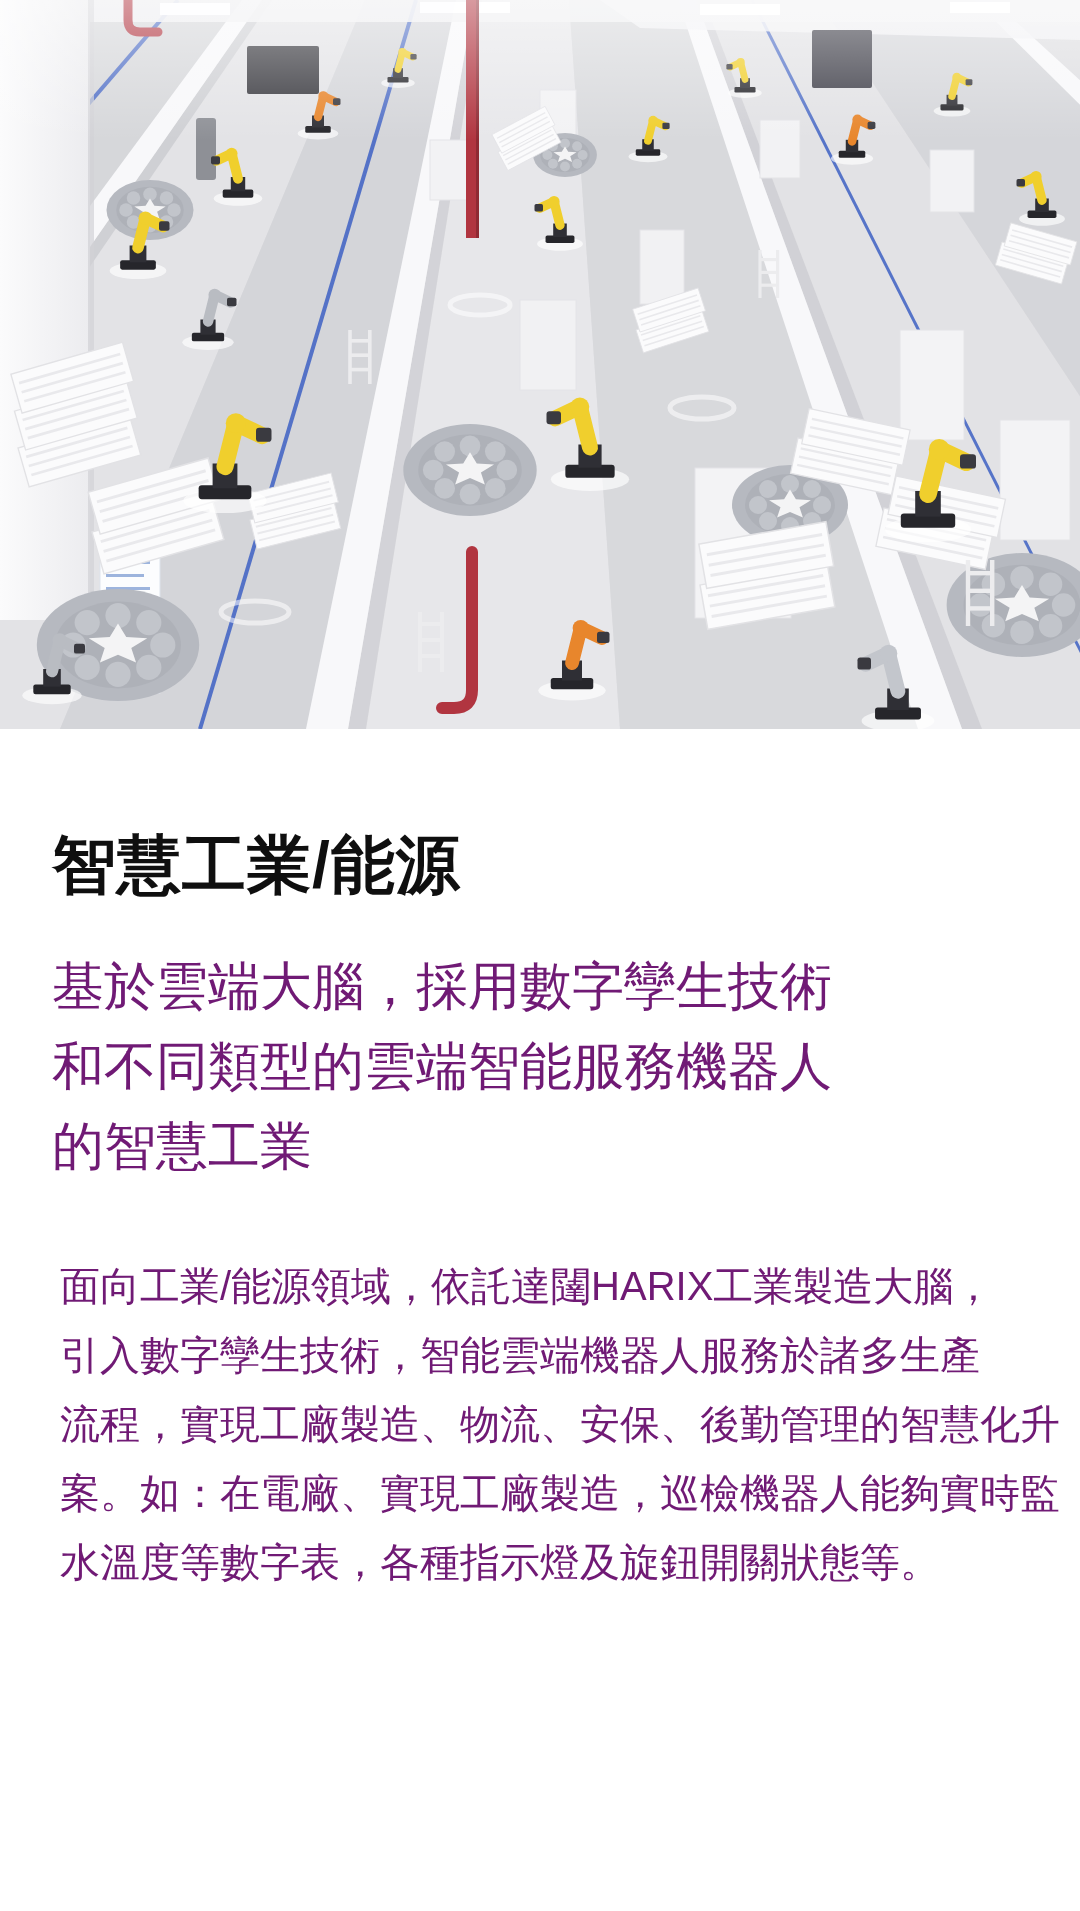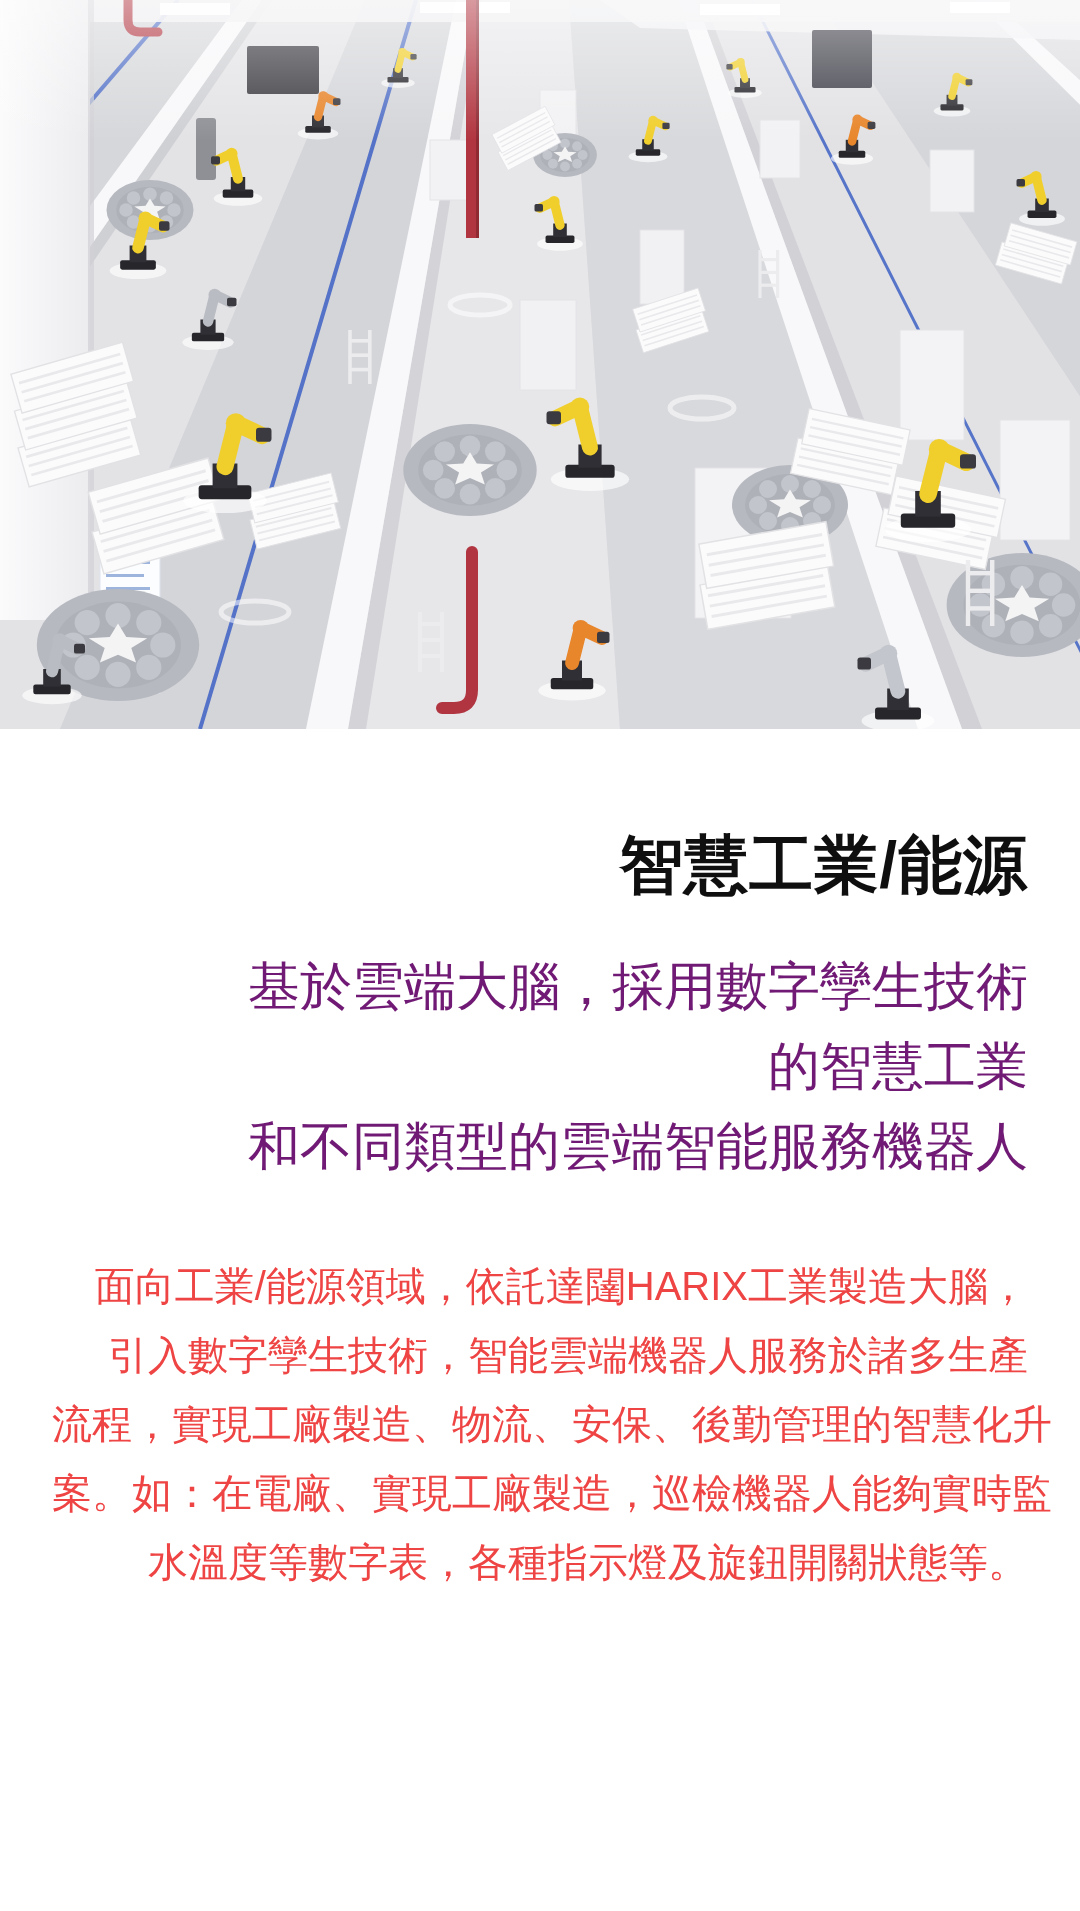--- a/index.html
+++ b/index.html
@@ -3,28 +3,28 @@
 <meta charset="utf-8">
 <style>
   html,body{margin:0;padding:0;}
   body{
     width:1080px;min-height:1911px;background:#ffffff;
     font-family:"Liberation Sans","DejaVu Sans",sans-serif;
     -webkit-font-smoothing:antialiased;
   }
   .hero{width:1080px;height:729px;overflow:hidden;background:#dedee1;}
   .hero svg{display:block;}
-  .content{padding:97px 52px 0 52px;text-align:right;}
+  .content{padding:97px 52px 0 52px;text-align:left;}
   .title{
     margin:0;font-size:64px;line-height:78px;font-weight:600;
     color:#0f0f0f;letter-spacing:1px;
   }
   .subtitle{margin:42px 0 0 0;font-size:52px;line-height:80px;font-weight:400;color:#701a75;}
   .sub-line{display:block;white-space:nowrap;}
-  .body-text{margin:66px 0 0 0;font-size:40px;line-height:69px;font-weight:400;color:#ef4444;}
+  .body-text{margin:66px 0 0 8px;font-size:40px;line-height:69px;font-weight:400;color:#701a75;}
   .body-line{display:block;white-space:nowrap;}
 </style>
 </head>
 <body>
 
 <div class="hero">
   <svg width="1080" height="729" viewBox="0 0 1080 729" xmlns="http://www.w3.org/2000/svg">
     <defs>
       <linearGradient id="pillarG" x1="0" y1="0" x2="1" y2="0">
         <stop offset="0" stop-color="#fbfbfc"></stop>
@@ -232,22 +232,22 @@
 
     <rect width="1080" height="140" fill="url(#fadeTop)"></rect>
   </svg>
 </div>
 
 <div class="content">
   <h1 class="title">智慧工業/能源</h1>
 
   <h2 class="subtitle">
     <span class="sub-line">基於雲端大腦，採用數字孿生技術</span>
+    <span class="sub-line">和不同類型的雲端智能服務機器人</span>
     <span class="sub-line">的智慧工業</span>
-    <span class="sub-line">和不同類型的雲端智能服務機器人</span>
   </h2>
 
   <p class="body-text">
     <span class="body-line">面向工業/能源領域，依託達闥HARIX工業製造大腦，</span>
     <span class="body-line">引入數字孿生技術，智能雲端機器人服務於諸多生產</span>
     <span class="body-line">流程，實現工廠製造、物流、安保、後勤管理的智慧化升</span>
     <span class="body-line">案。如：在電廠、實現工廠製造，巡檢機器人能夠實時監</span>
     <span class="body-line">水溫度等數字表，各種指示燈及旋鈕開關狀態等。</span>
   </p>
 </div>

